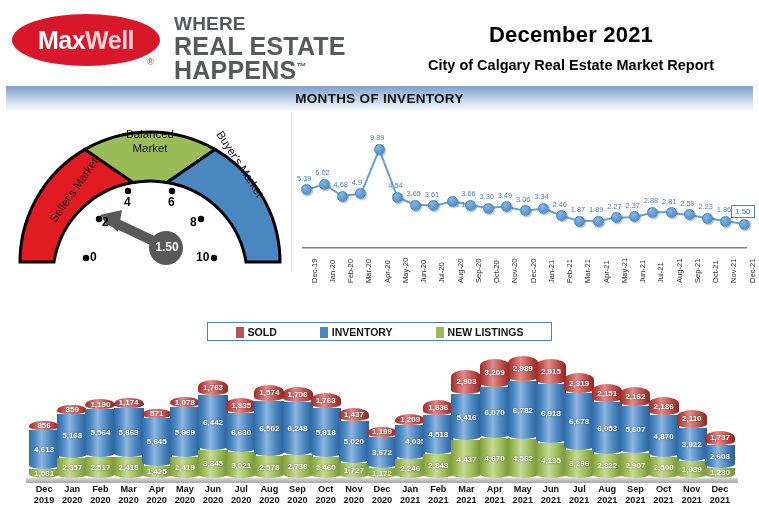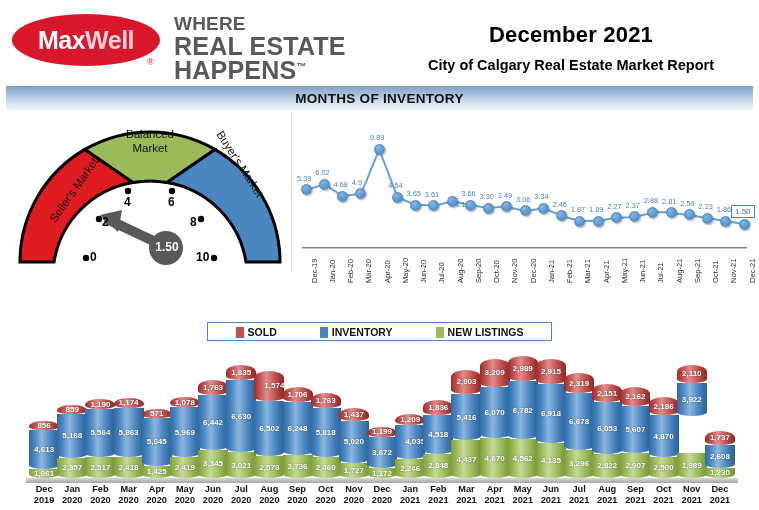--- a/index.html
+++ b/index.html
@@ -379,29 +379,29 @@
             <span>6,442</span>
           </div>
           <div class="bseg newl" style="height: 28.4721px;">
             <span>3,345</span>
           </div>
         </div>
         <div class="barcol" style="left: 226.2px;">
           <div class="bseg sold" style="height: 15.6192px;">
             <span>1,835</span>
           </div>
-          <div class="bseg inv" style="height: 72px;">
+          <div class="bseg inv" style="height: 39px;">
             <span>6,630</span>
           </div>
           <div class="bseg newl" style="height: 25.7142px;">
             <span>3,021</span>
           </div>
         </div>
         <div class="barcol" style="left: 254.36px;">
-          <div class="bseg sold" style="height: 30px; justify-content: flex-end;">
+          <div class="bseg sold" style="height: 16px;">
             <span>1,574</span>
           </div>
           <div class="bseg inv" style="height: 55.3439px;">
             <span>6,502</span>
           </div>
           <div class="bseg newl" style="height: 21.9435px;">
             <span>2,578</span>
           </div>
         </div>
         <div class="barcol" style="left: 282.52px;">
@@ -558,21 +558,21 @@
             <span>2,500</span>
           </div>
         </div>
         <div class="barcol" style="left: 676.76px;">
           <div class="bseg sold" style="height: 17.96px;">
             <span>2,110</span>
           </div>
           <div class="bseg inv" style="height: 33.3834px;">
             <span>3,922</span>
           </div>
-          <div class="bseg newl" style="height: 25px; margin-top: 37px;">
+          <div class="bseg newl" style="height: 17px;">
             <span>1,989</span>
           </div>
         </div>
         <div class="barcol" style="left: 704.92px;">
           <div class="bseg sold" style="height: 14.785px;">
             <span>1,737</span>
           </div>
           <div class="bseg inv" style="height: 22.1988px;">
             <span>2,608</span>
           </div>

